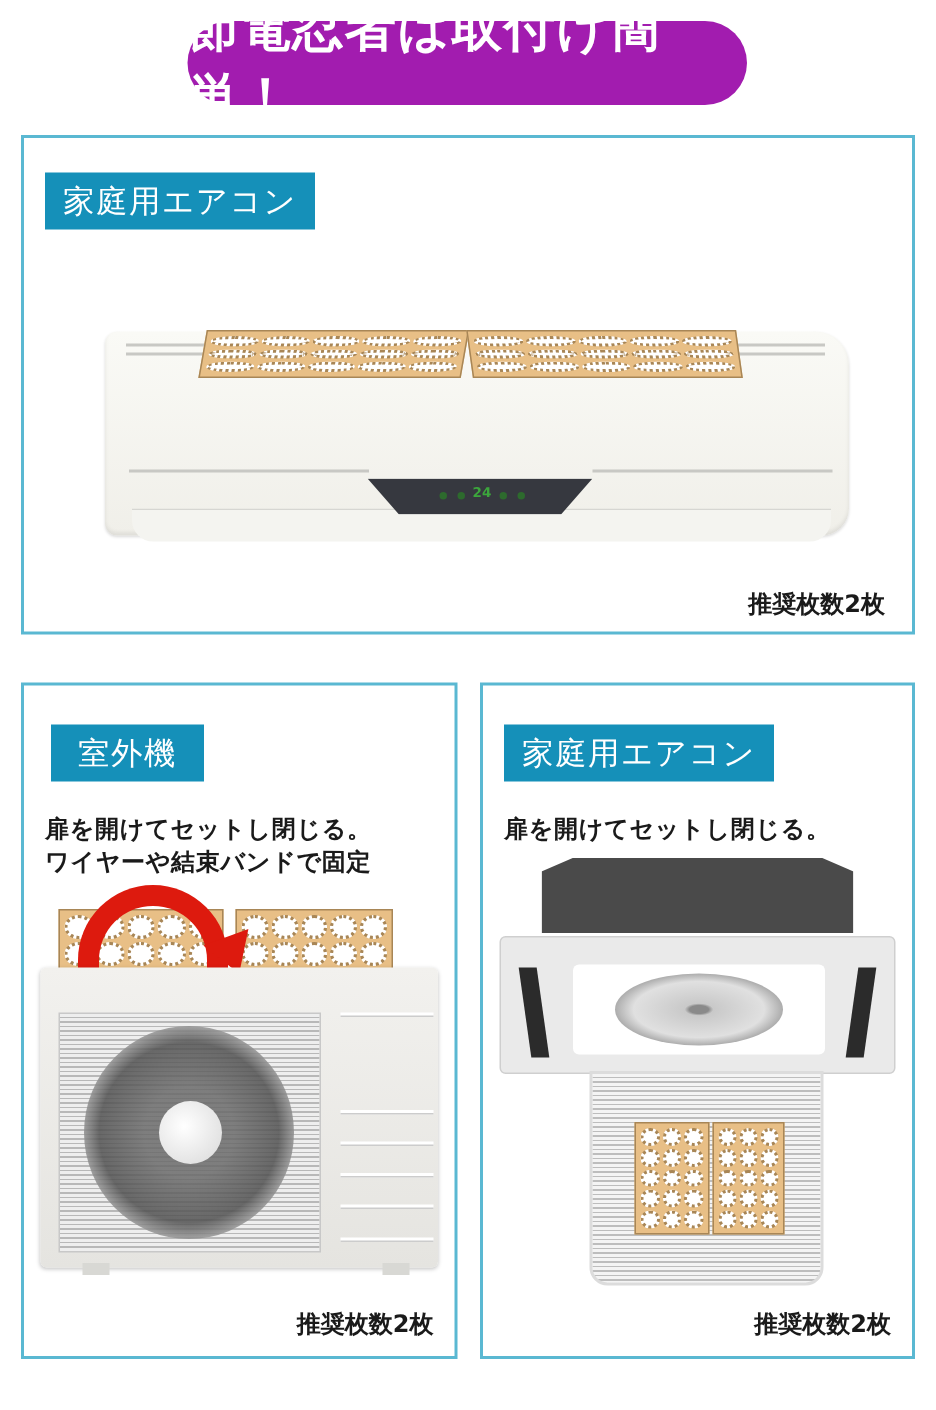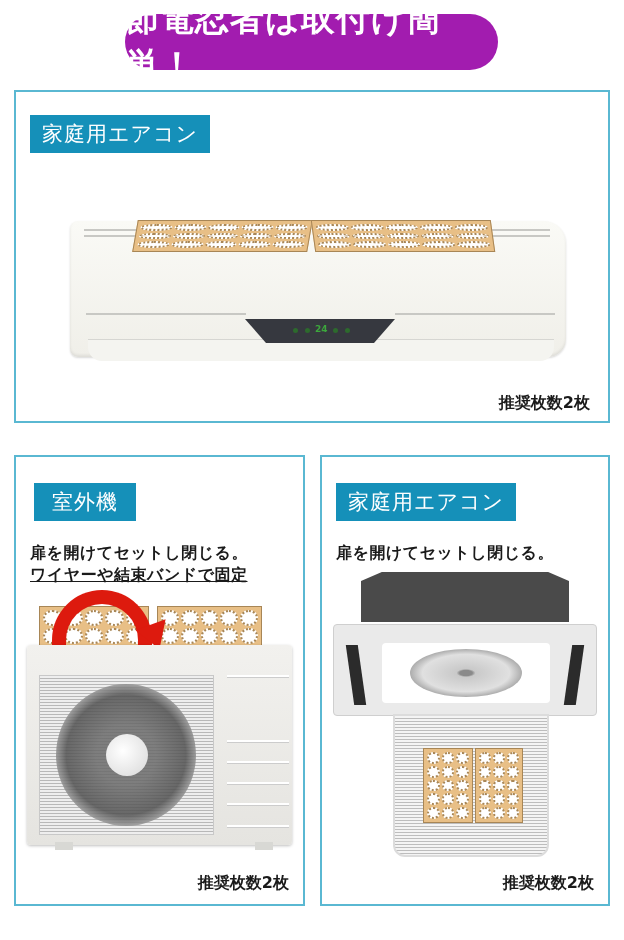--- a/index.html
+++ b/index.html
@@ -168,21 +168,21 @@
       <div class="hole"></div>
       <div class="hole"></div>
       <div class="hole"></div>
       <div class="hole"></div>
   </div>
 </div>
 
 <div class="panel panel-bl">
   <div class="tag" style="left:18px; top:26px; padding:0 18px;">室外機</div>
   <div class="desc" style="left:14px; top:85px;">扉を開けてセットし閉じる。</div>
-  <div class="desc" style="left:14px; top:107px;text-decoration:underline;">ワイヤーや結束バンドで固定</div>
+  <div class="desc" style="left:14px; top:107px;">ワイヤーや結束バンドで固定</div>
   <div class="count" style="right:14px; top:416px;">推奨枚数2枚</div>
 </div>
 
 <div class="od">
   <div class="filter" style="left:12px; top:16px; width:110px; height:42px; grid-template-columns:repeat(5,1fr); grid-template-rows:repeat(2,1fr);">
     <div class="hole"></div>
       <div class="hole"></div>
       <div class="hole"></div>
       <div class="hole"></div>
       <div class="hole"></div>

